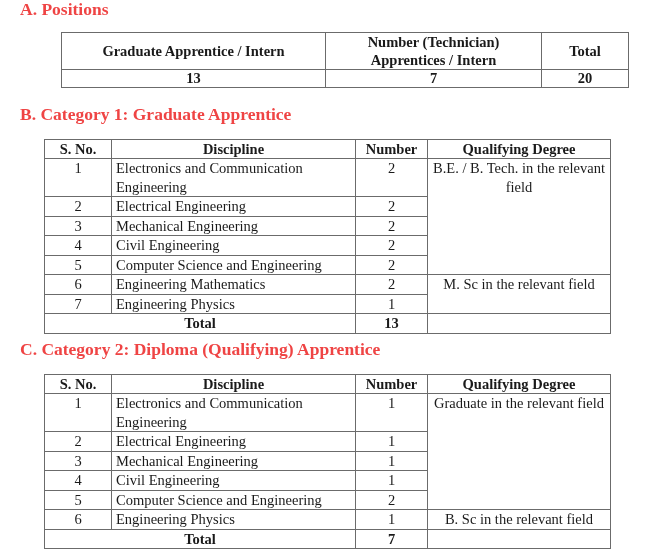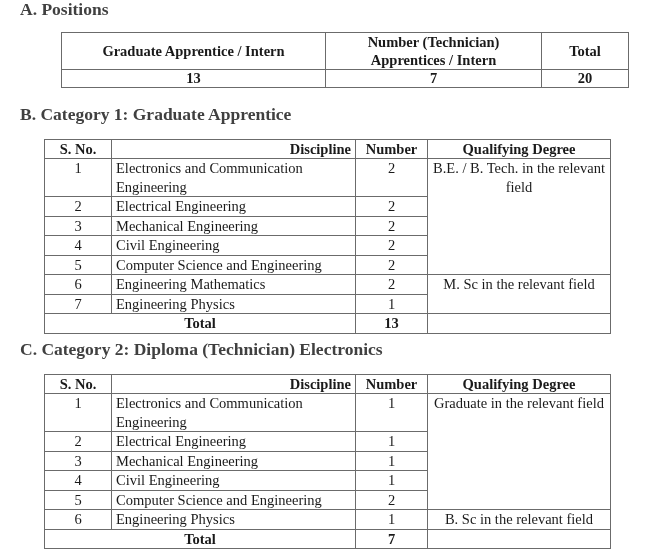--- a/index.html
+++ b/index.html
@@ -4,37 +4,37 @@
   <style>
     html, body { margin: 0; padding: 0; background: #ffffff; }
     body {
       width: 658px; height: 552px; position: relative; overflow: hidden;
       font-family: "Liberation Serif", "DejaVu Serif", serif;
       color: #1a1a1a;
     }
     .heading {
       position: absolute; left: 20px;
       font-weight: bold; font-size: 17.5px; line-height: 20px;
-      color: #404040;
+      color: #ef4444;
     }
     table {
       position: absolute; border-collapse: collapse;
       table-layout: fixed;
     }
     td, th {
       border: 1.5px solid #6b6b6b;
       padding: 0 4px;
       font-size: 14.5px;
       line-height: 18px;
       vertical-align: top;
       font-weight: normal;
     }
     th { font-weight: bold; }
     .c { text-align: center; }
-    .l { text-align: right; }
+    .l { text-align: center; }
 
     
     #tblA { left: 43px; top: 32px; width: 567px; margin-left: 18px; }
     #tblA td, #tblA th { font-size: 14.5px; }
     #tblA .hdr th { height: 33px; vertical-align: middle; }
     #tblA .val td { height: 17px; line-height: 17px; vertical-align: middle; font-weight: bold; text-align: center; }
 
     
     .cat { left: 44px; width: 566px; }
     #tblB { top: 139px; }
@@ -122,21 +122,21 @@
     <td class="c">1</td>
   </tr>
   <tr class="total">
     <td colspan="2">Total</td>
     <td>13</td>
     <td></td>
   </tr>
 </tbody>
   </table>
 
-<div class="heading" style="top:339px;">C. Category 2: Diploma (Technician) Electronics</div>
+<div class="heading" style="top:339px;">C. Category 2: Diploma (Qualifying) Apprentice</div>
 
 <table id="tblC" class="cat">
   <colgroup>
     <col style="width:67px">
       <col style="width:244px">
       <col style="width:72px">
       <col style="width:183px">
   </colgroup>
   <tbody>
       <tr>

